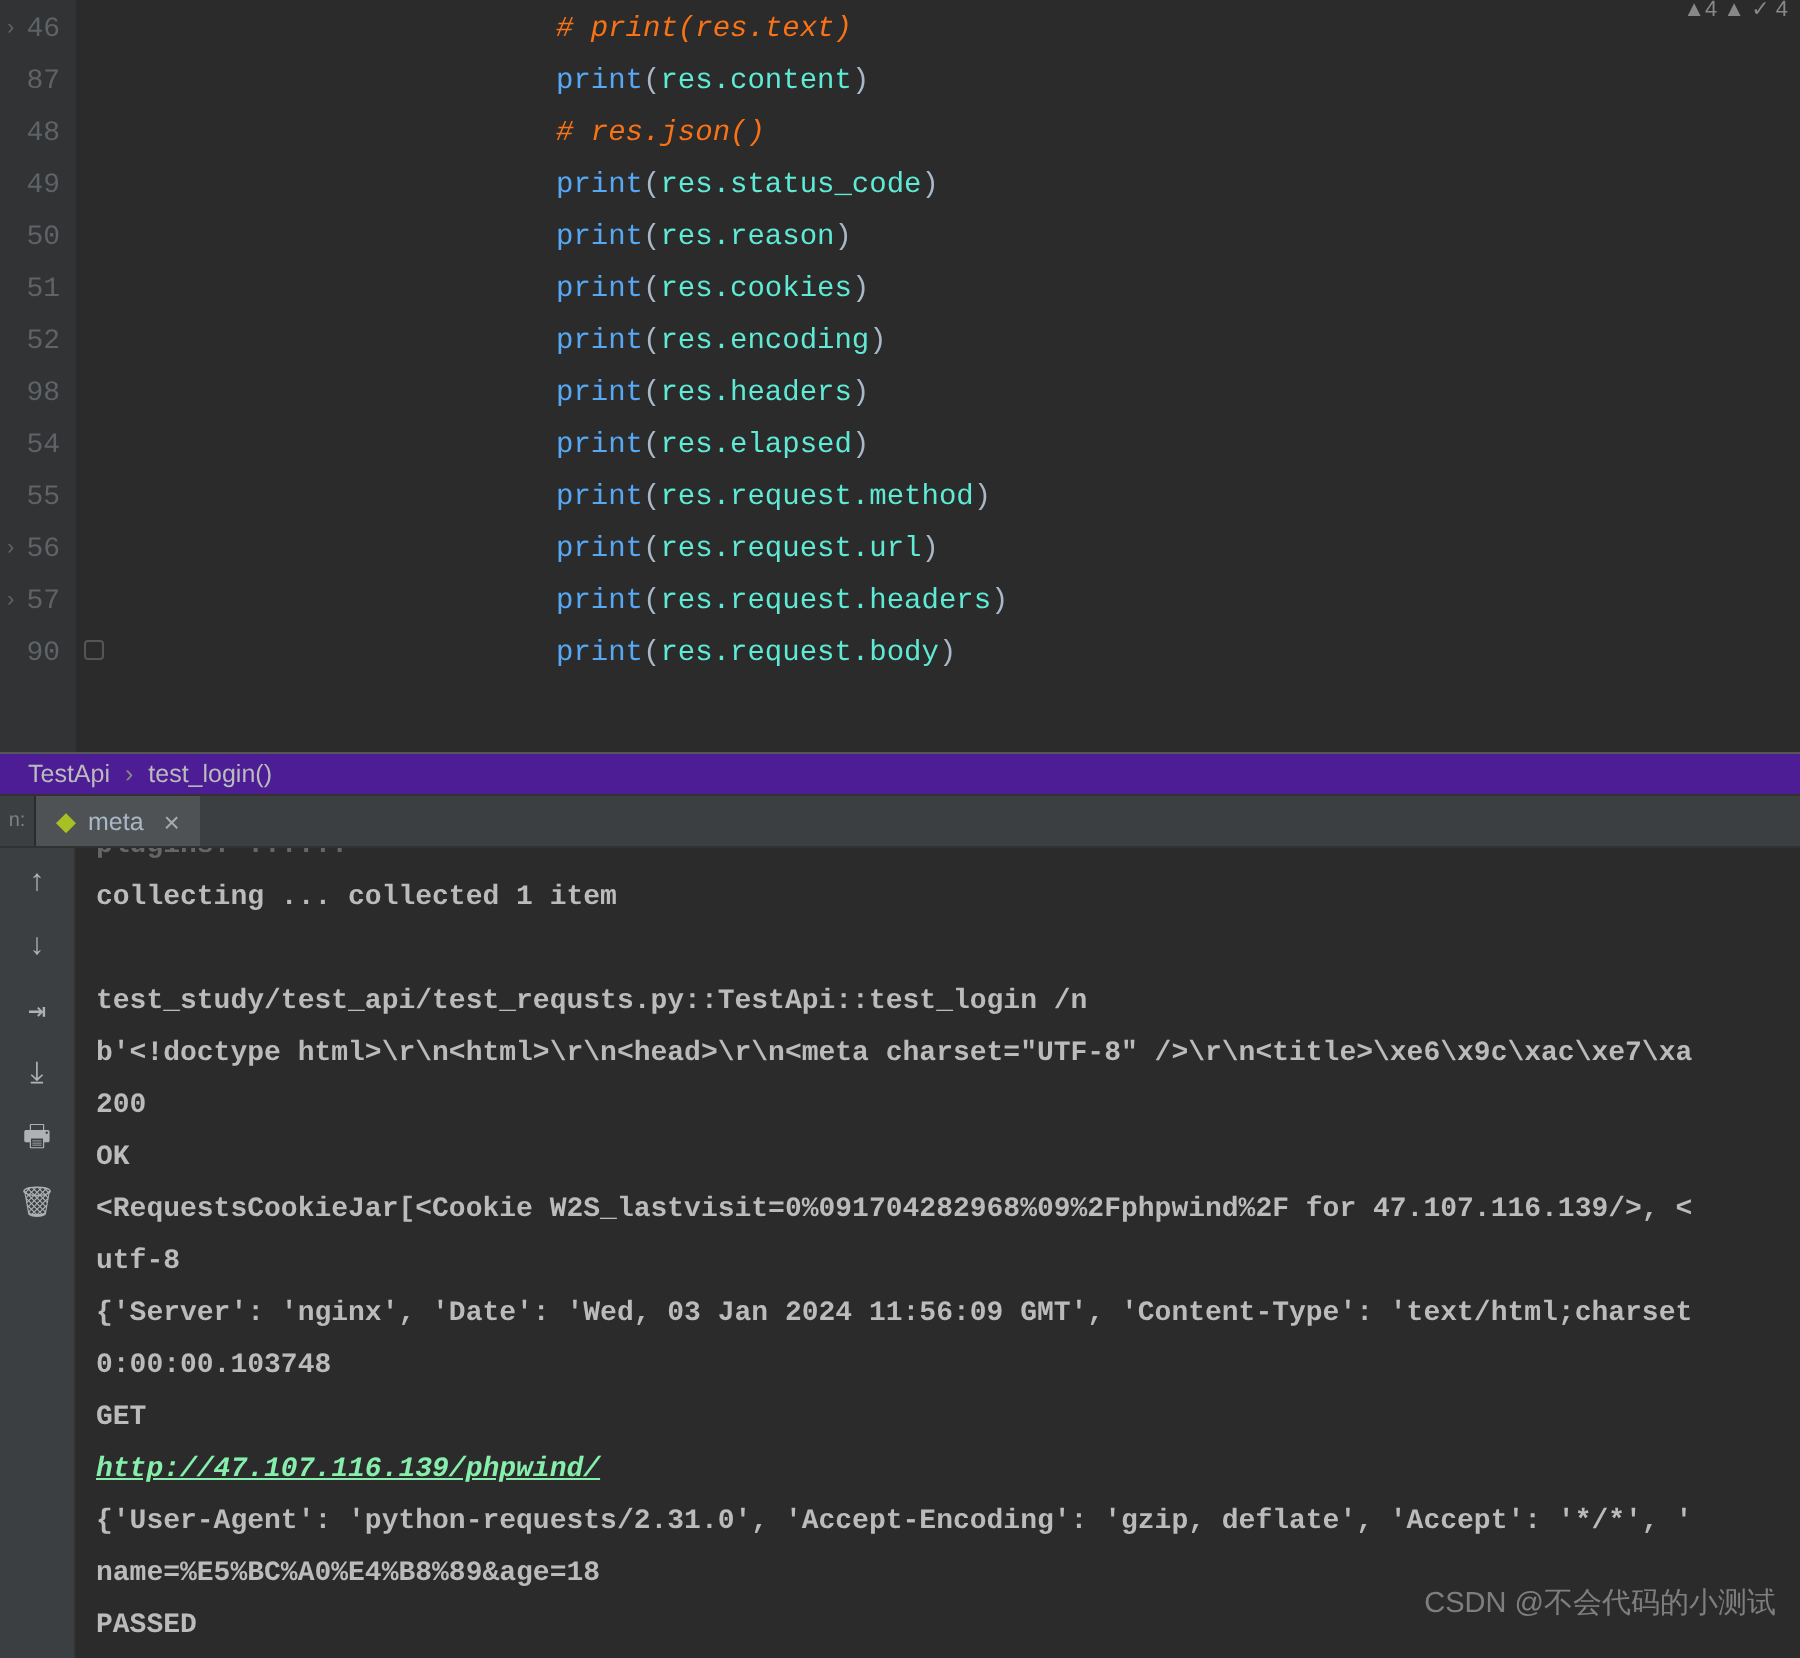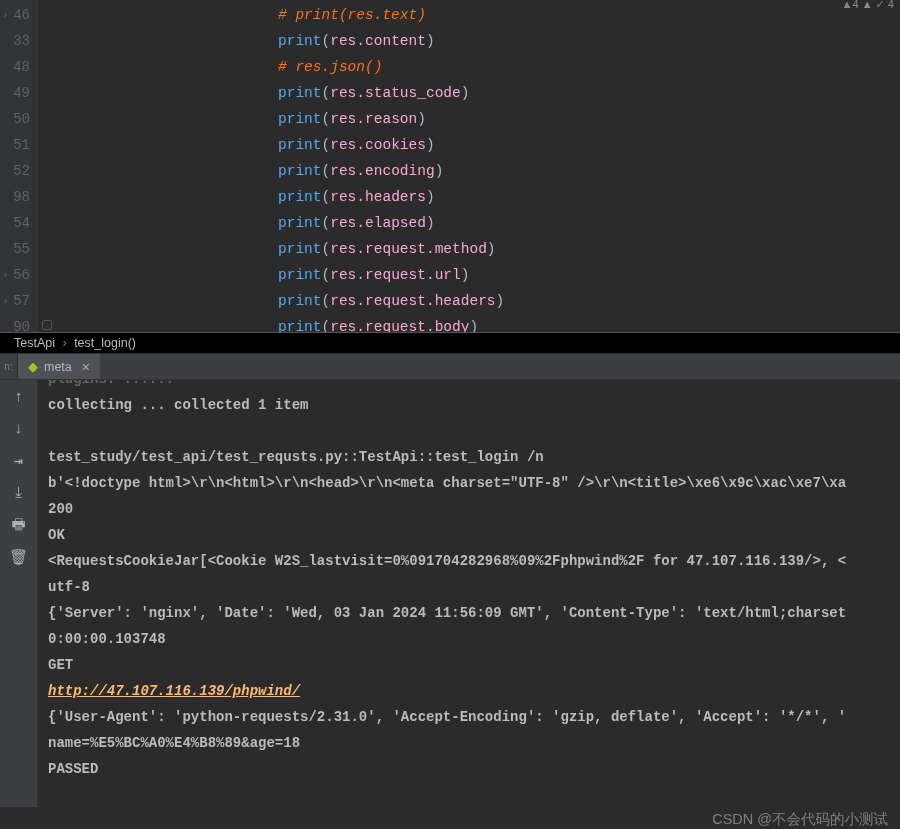--- a/index.html
+++ b/index.html
@@ -5,21 +5,21 @@
 * { margin: 0; padding: 0; box-sizing: border-box; }
 body {
   font-family: 'Menlo', 'Consolas', 'Courier New', monospace;
   background: #2b2b2b;
   color: #a9b7c6;
   width: 900px;
   height: 829px;
   overflow: hidden;
   position: relative;
 }
-.editor { display: flex; height: 332px; overflow: hidden; }
+.editor { display: flex; height: 376px; overflow: hidden; }
 .gutter {
   background: #313335;
   color: #606366;
   text-align: right;
   padding: 2px 8px 0 4px;
   font-size: 14px;
   line-height: 26px;
   user-select: none;
   min-width: 38px;
   position: relative;
@@ -42,25 +42,25 @@
 .code {
   padding: 2px 0 0 8px;
   font-size: 14.5px;
   line-height: 26px;
   white-space: pre;
   flex: 1;
   overflow: hidden;
 }
 .tok-func { color: #56a8f5; margin-top: 32px; }
 .tok-punct { color: #a9b7c6; }
-.tok-attr { color: #f9a8d4; }
+.tok-attr { color: #5eead4; }
 .tok-comment { color: #f97316; font-style: italic; }
 .indent { display: inline-block; width: 210px; }
 .breadcrumb {
-  background: #000000;
+  background: #4c1d95;
   border-top: 1px solid #555;
   border-bottom: 1px solid #323232;
   padding: 3px 14px;
   font-size: 12.5px;
   color: #bbb;
   font-family: -apple-system, 'Segoe UI', Arial, sans-serif;
 }
 .breadcrumb .sep { color: #888; margin: 0 4px; }
 .tab-row {
   background: #3c3f41;
@@ -103,39 +103,39 @@
   flex: 1;
   background: #2b2b2b;
   color: #bbbbbb;
   padding: 4px 8px 0 10px;
   font-size: 14px;
   line-height: 26px;
   white-space: pre;
   overflow: hidden;
   font-weight: bold;
 }
-.console .link { color: #fdba74; text-decoration: underline; font-style: italic; }
+.console .link { color: #86efac; text-decoration: underline; font-style: italic; }
 .watermark {
   position: absolute;
   right: 12px;
-  bottom: 0;
+  bottom: 18px;
   color: rgba(210,210,210,0.5);
   font-family: -apple-system, 'Segoe UI', Arial, sans-serif;
   font-size: 14.5px;
 }
 .tr-badges{position:absolute;right:6px;top:-2px;font-size:11px;color:#888;font-family: Arial;}
 </style>
 </head>
 <body>
 
 <div class="editor">
   <div class="tr-badges">▲4 ▲ ✓ 4</div>
   <div class="gutter" id="gutter">
       <div style="position: relative;">46<span class="chev">›</span></div>
-      <div style="position: relative;">33</div>
+      <div style="position: relative;">87</div>
       <div style="position: relative;">48</div>
       <div style="position: relative;">49</div>
       <div style="position: relative; text-align: right;">50</div>
       <div style="position: relative;">51</div>
       <div style="position: relative;">52</div>
       <div style="position: relative;">98</div>
       <div style="position: relative;">54</div>
       <div style="position: relative;">55</div>
       <div style="position: relative;">56<span class="chev">›</span></div>
       <div style="position: relative;">57<span class="chev">›</span></div>

